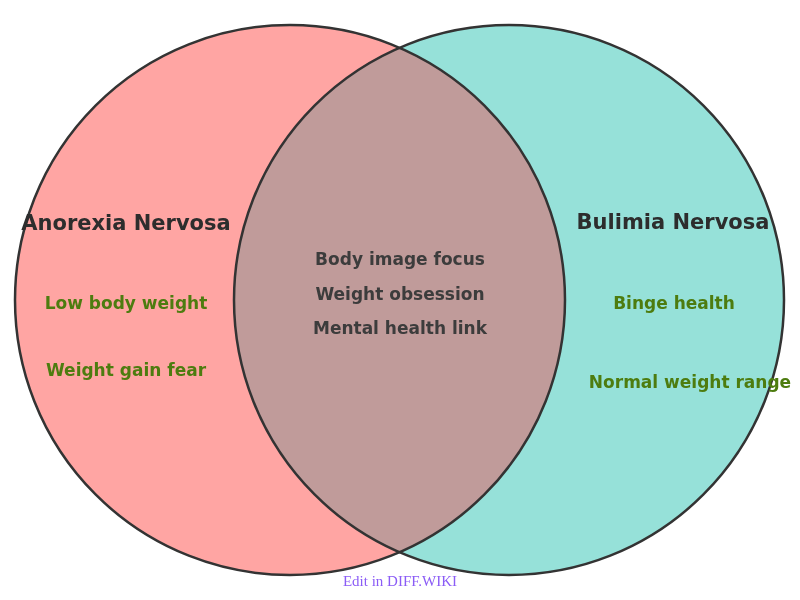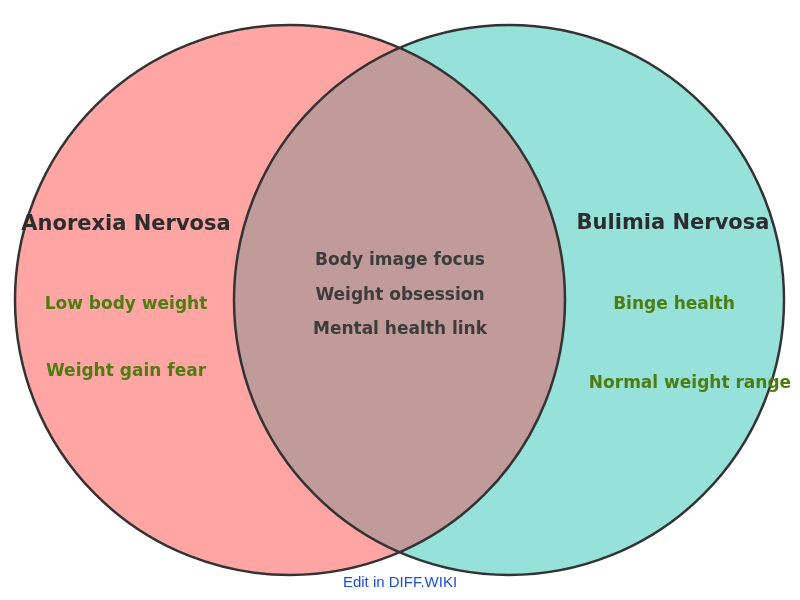--- a/index.html
+++ b/index.html
@@ -18,23 +18,23 @@
     font-weight: bold;
     line-height: 1;
   }
   .set-title   { font-size: 21px; color: #2d2d2d; }
   .side-item   { font-size: 17px; color: #4d7c0f; }
   .center-item { font-size: 17px; color: #3c3c3c; }
   .footer {
     position: absolute;
     left: 400px; top: 581px;
     transform: translate(-50%, -50%);
-    font-family: Liberation Sans, sans-serif;
+    font-family: Liberation Serif, serif;
     font-size: 15px;
-    color: #1d4ed8;
+    color: #8b5cf6;
     white-space: nowrap;
     text-decoration: none;
     cursor: pointer;
   }
 </style>
 </head>
 <body>
 
 <div class="stage">
 

